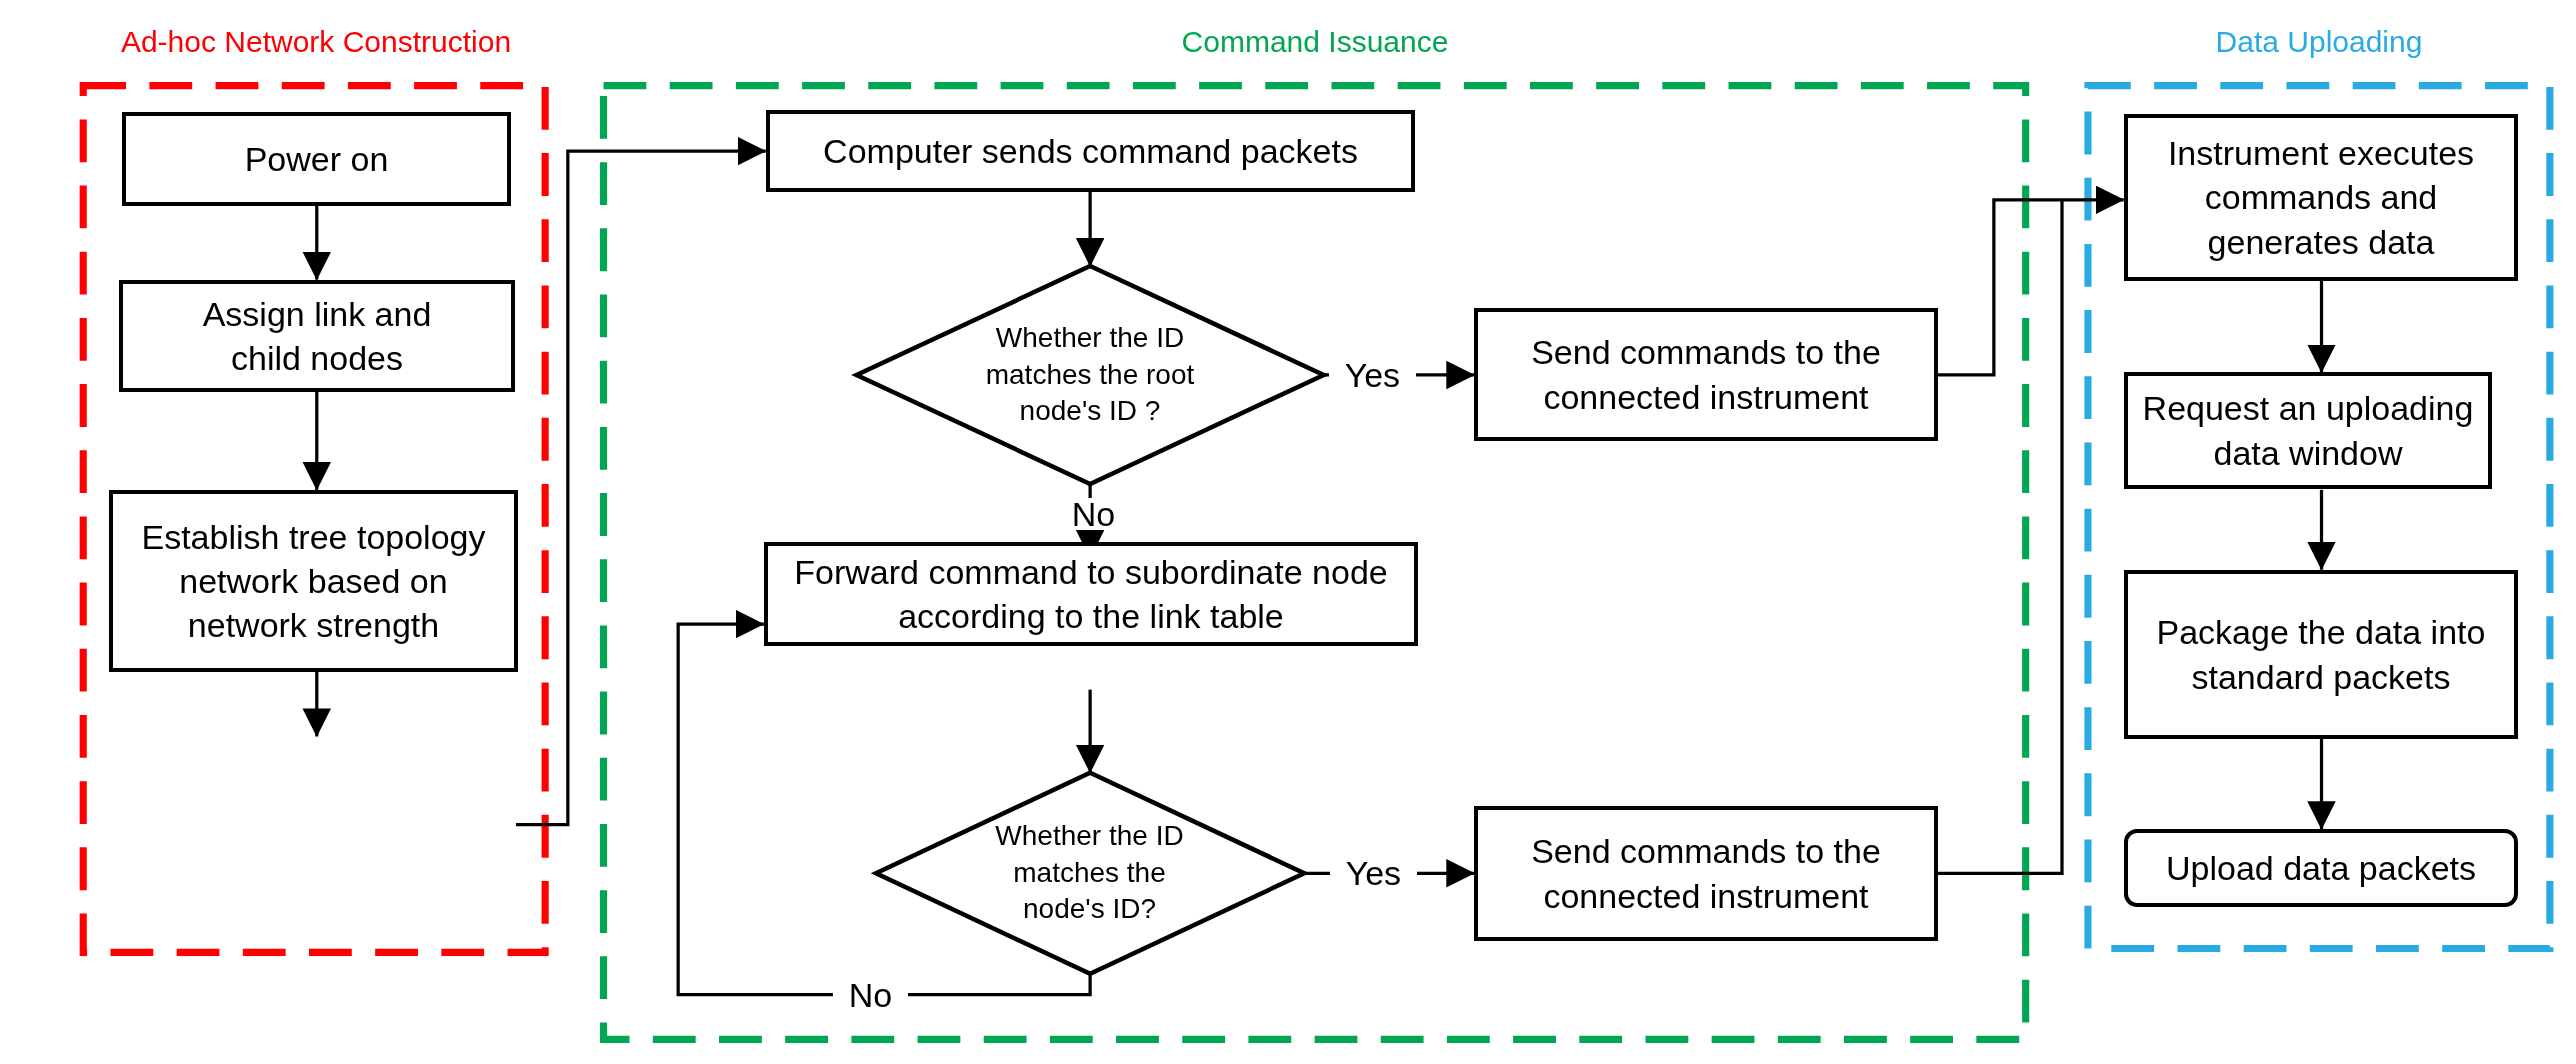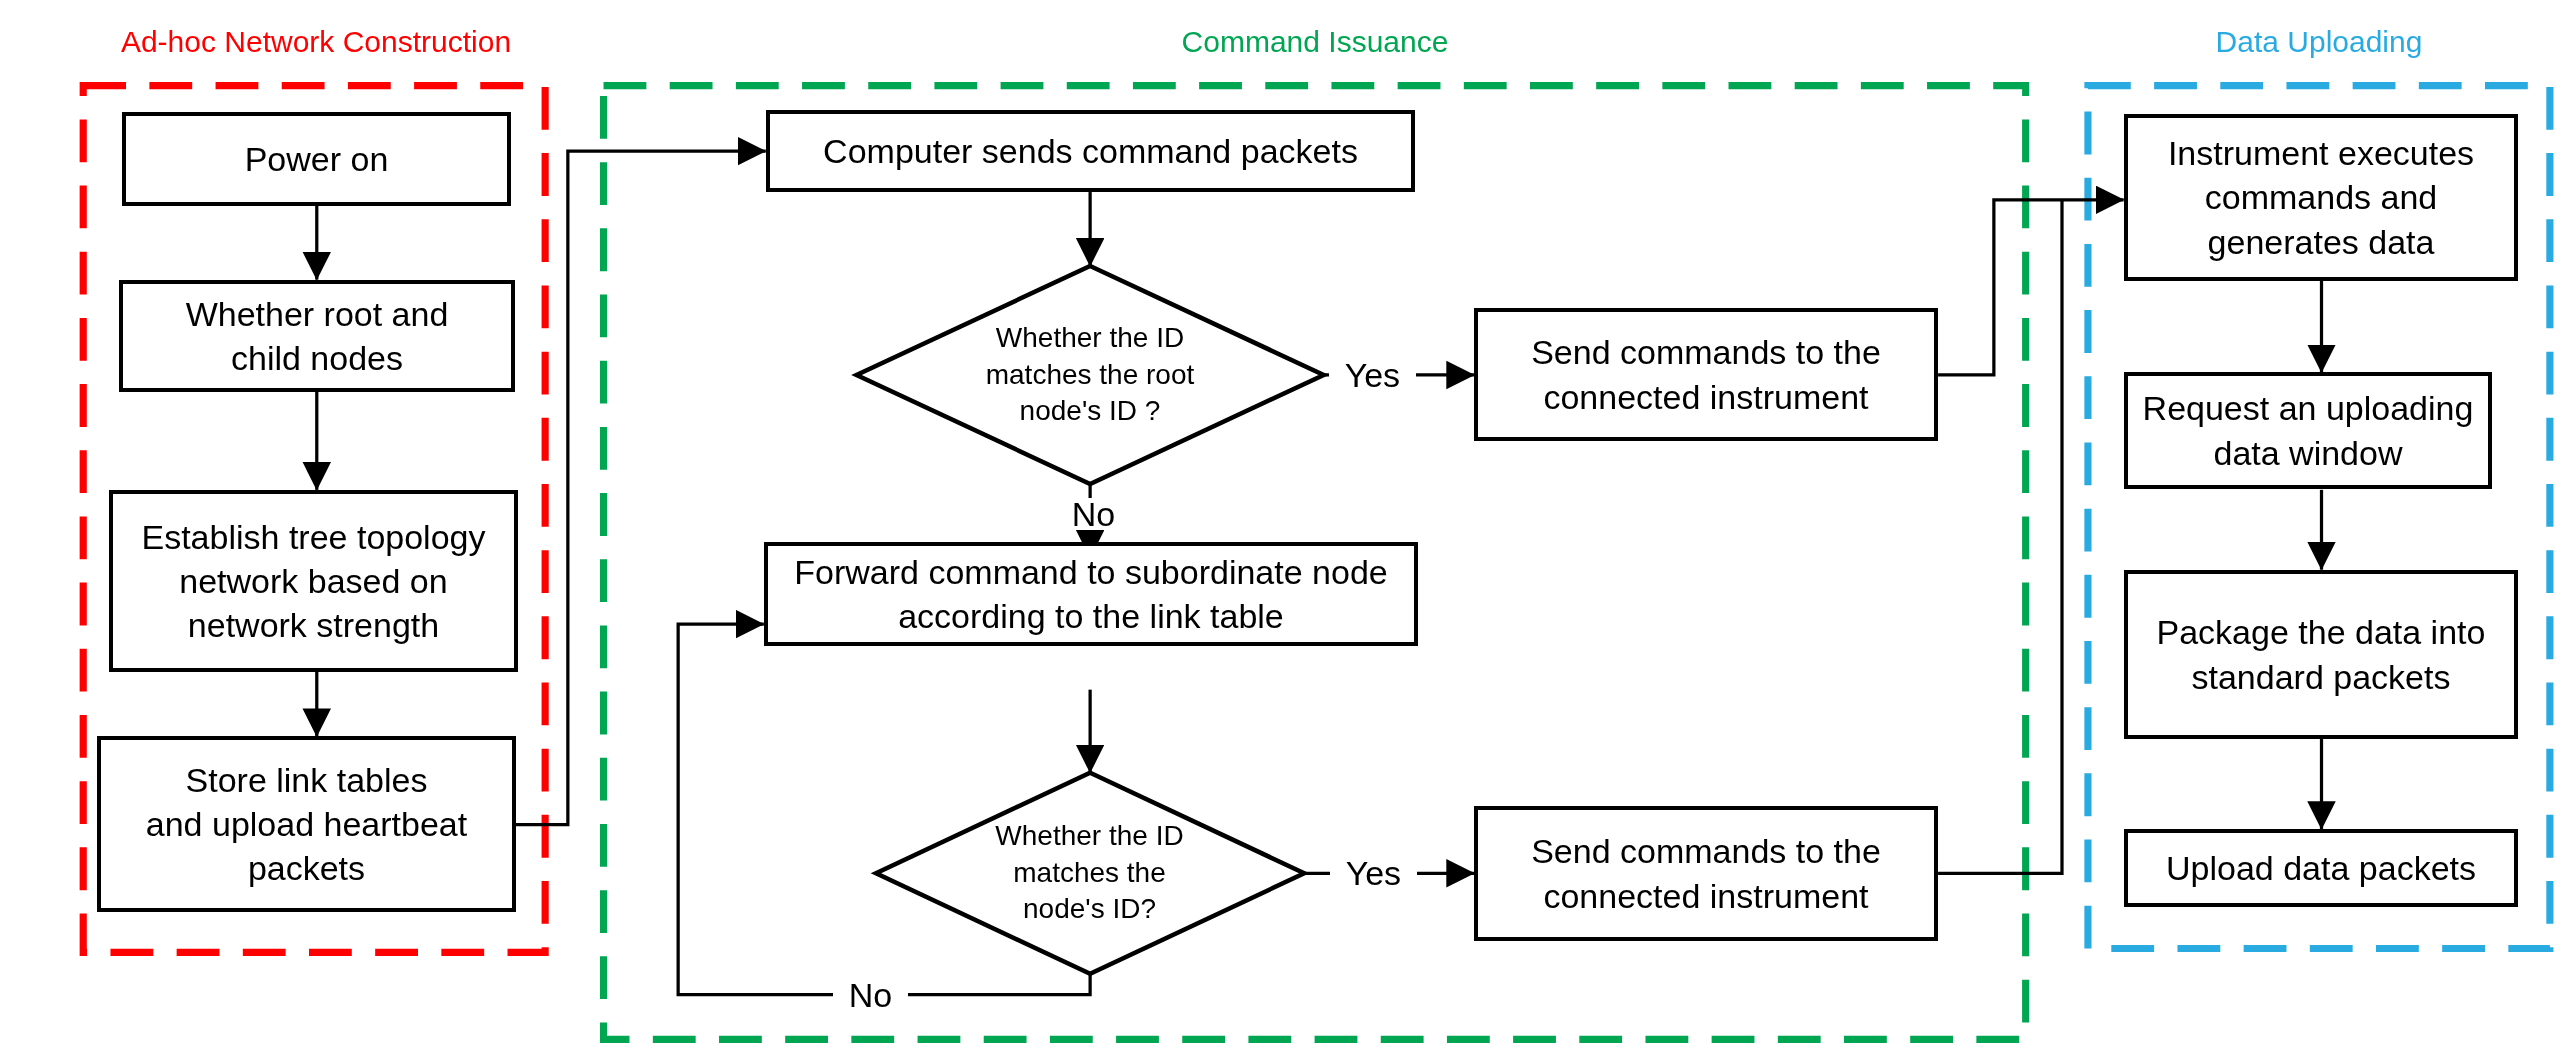--- a/index.html
+++ b/index.html
@@ -64,45 +64,42 @@
 
     <polygon points="1680,410 2040,578 1680,746 1320,578" fill="#ffffff" stroke="#000" stroke-width="7"></polygon>
     <polygon points="1680,1191 2010,1346 1680,1501 1350,1346" fill="#ffffff" stroke="#000" stroke-width="7"></polygon>
   </svg>
 
   <div class="zone-title" style="left: 21px; top: 14.3px; width: 590px; color: rgb(255, 0, 0);">Ad-hoc Network Construction</div>
   <div class="zone-title" style="left: 1023px; top: 14.3px; width: 584px; color: rgb(0, 166, 81);">Command Issuance</div>
   <div class="zone-title" style="left: 2027px; top: 14.3px; width: 584px; color: rgb(41, 171, 226);">Data Uploading</div>
 
   <div class="node" style="left:122px;top:112px;width:389px;height:94px;">Power on</div>
-  <div class="node" style="left:119px;top:280px;width:396px;height:112px;">Whether root and
+  <div class="node" style="left:119px;top:280px;width:396px;height:112px;">Assign link and
 child nodes</div>
   <div class="node" style="left:109px;top:490px;width:409px;height:182px;">Establish tree topology
 network based on
 network strength</div>
-  <div class="node" style="left:97px;top:736px;width:419px;height:176px;">Store link tables
-and upload heartbeat
-packets</div>
 
   <div class="node" style="left:766px;top:110px;width:649px;height:82px;">Computer sends command packets</div>
   <div class="node" style="left:764px;top:542px;width:654px;height:104px;">Forward command to subordinate node
 according to the link table</div>
   <div class="node" style="left:1474px;top:308px;width:464px;height:133px;">Send commands to the
 connected instrument</div>
   <div class="node" style="left:1474px;top:806px;width:464px;height:135px;">Send commands to the
 connected instrument</div>
 
   <div class="node" style="left:2124px;top:114px;width:394px;height:167px;">Instrument executes
 commands and
 generates data</div>
   <div class="node" style="left:2124px;top:372px;width:368px;height:117px;">Request an uploading
 data window</div>
   <div class="node" style="left:2124px;top:570px;width:394px;height:169px;">Package the data into
 standard packets</div>
-  <div class="node" style="left:2124px;top:829px;width:394px;height:78px;">Upload data packets</div>
+  <div class="node" style="left:2124px;top:829px;width:394px;height:78px;border-radius:13px;">Upload data packets</div>
 
   <div class="dtext" style="left:863px;top:287px;width:454px;height:176px;">Whether the ID
 matches the root
 node's ID ?</div>
   <div class="dtext" style="left:882px;top:786px;width:415px;height:174px;">Whether the ID
 matches the
 node's ID?</div>
 
   <div class="wire-label" style="left:1329px;top:357px;width:79px;height:36px;">Yes</div>
   <div class="wire-label" style="left:1056px;top:498px;width:67px;height:32px;">No</div>

